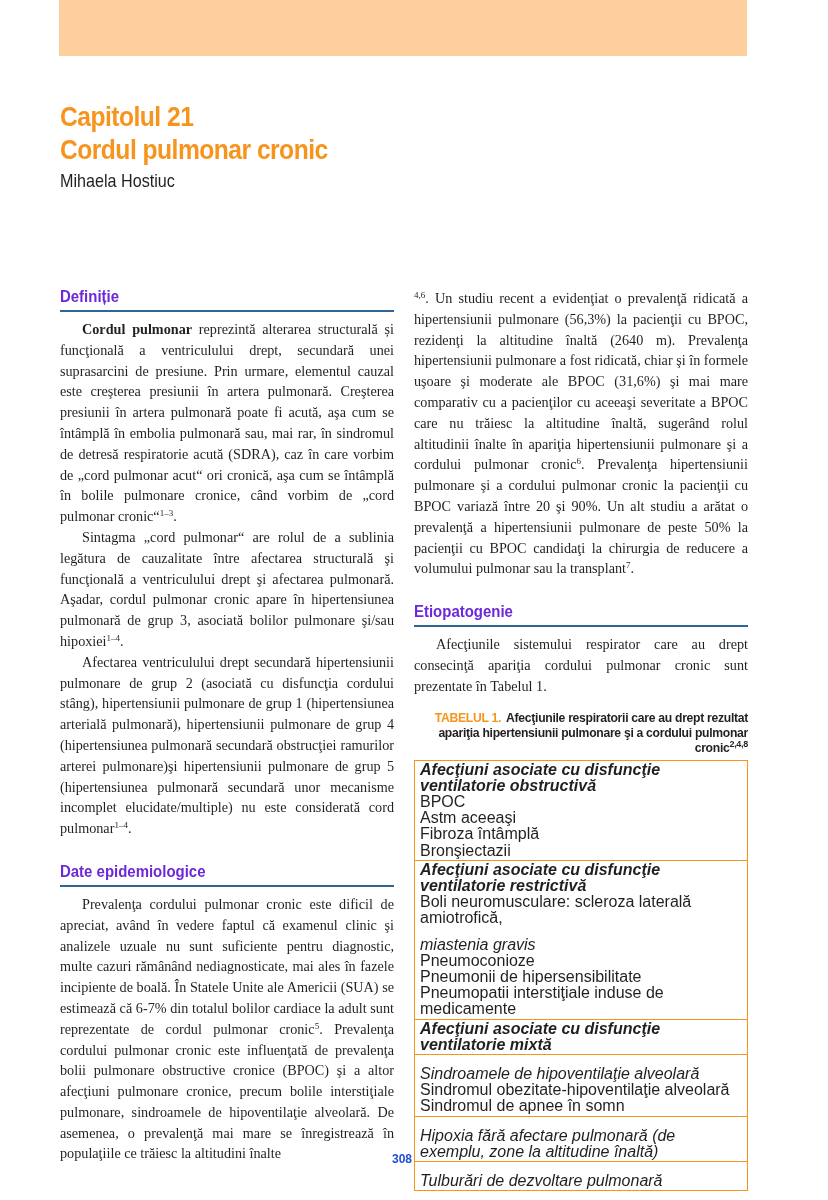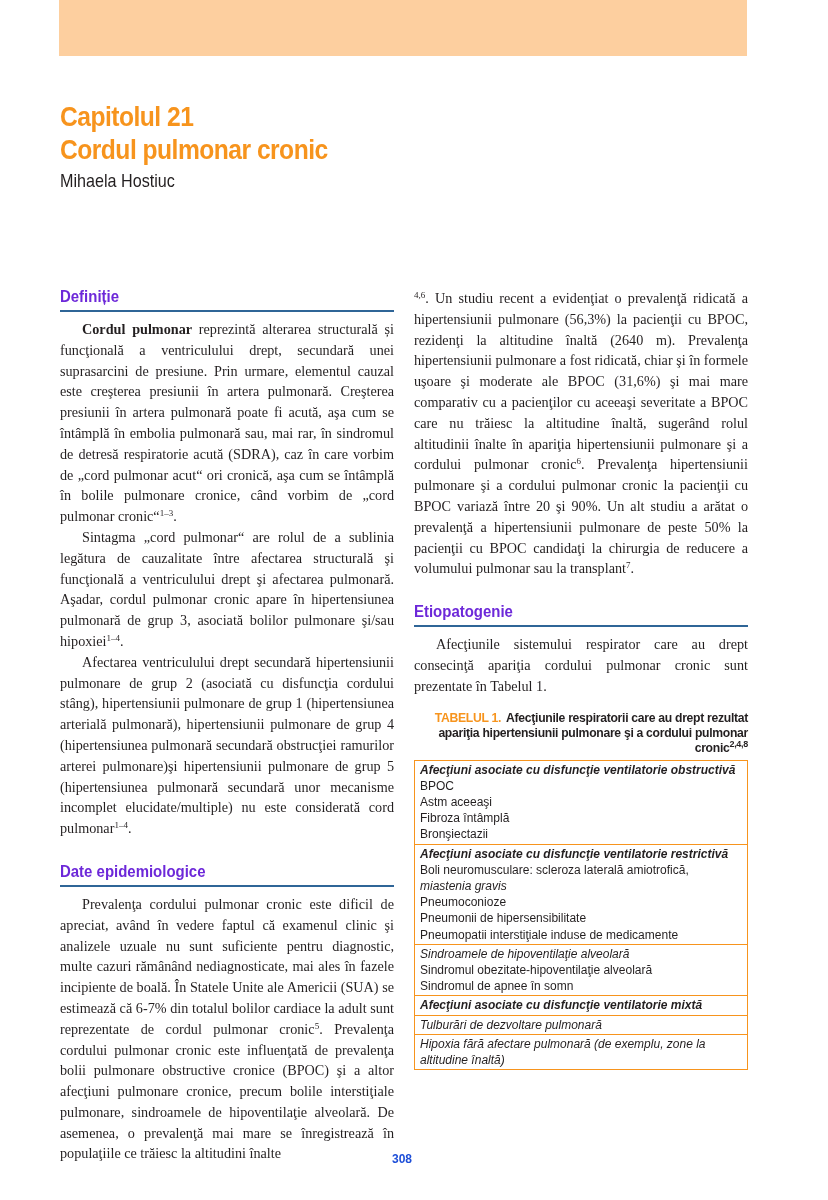--- a/index.html
+++ b/index.html
@@ -15,25 +15,25 @@
 
   .sec-head { font-family: "Liberation Sans", sans-serif; font-weight: bold; color: #6d28d9; font-size: 17px; line-height: 22px; border-bottom: 2px solid #2f6597; padding-bottom: 2px; margin-bottom: 7px; transform-origin: left; }
   .sec-head span { display: inline-block; transform: scaleX(0.88); transform-origin: left; white-space: nowrap; }
   p { margin: 0; text-indent: 22px; }
   p.noindent { text-indent: 0; }
   sup { font-size: 9px; line-height: 0; vertical-align: 5px; }
   .gap { height: 22px; }
 
   .tbl-caption { font-family: "Liberation Sans", sans-serif; font-weight: bold; font-size: 12.2px; line-height: 15px; color: #231f20; margin-top: 14px; margin-bottom: 4px; text-align: right; letter-spacing: -0.3px; }
   .tbl-caption .lbl { color: #f7941d; margin-right: 5px; }
-  .tbl { border: 1.5px solid #f7941d; font-family: "Liberation Sans", sans-serif; font-size: 12px; line-height: 16.2px; text-align: left; }
+  .tbl { border: 1.5px solid #f7941d; font-family: "Liberation Sans", sans-serif; font-size: 16px; line-height: 16.2px; text-align: left; }
   .tbl-group { border-top: 1.5px solid #f7941d; padding: 1px 5px 1px 5px; }
   .tbl-group:first-child { border-top: none; }
   .tbl-group .g-head { font-weight: bold; font-style: italic; }
-  .tbl-group .it { font-style: italic; }
+  .tbl-group .it { font-style: italic; margin-top: 10px; }
   .page-num { position: absolute; left: 392px; top: 1152px; font-family: "Liberation Sans", sans-serif; font-weight: bold; font-size: 12px; color: #1d4ed8; }
 </style>
 </head>
 <body>
 
 <div class="top-band"></div>
 
 <div class="chapter">
   <div class="chapter-num">Capitolul 21</div>
   <div class="chapter-title">Cordul pulmonar cronic</div>
@@ -69,29 +69,29 @@
       </div>
       <div class="tbl-group">
         <div class="g-head">Afecţiuni asociate cu disfuncţie ventilatorie restrictivă</div>
         <div>Boli neuromusculare: scleroza laterală amiotrofică,</div>
         <div class="it">miastenia gravis</div>
         <div>Pneumoconioze</div>
         <div>Pneumonii de hipersensibilitate</div>
         <div>Pneumopatii interstiţiale induse de medicamente</div>
       </div>
       <div class="tbl-group">
+        <div class="g-head">Afecţiuni asociate cu disfuncţie ventilatorie mixtă</div>
+      </div>
+      <div class="tbl-group">
         <div class="it">Sindroamele de hipoventilaţie alveolară</div>
         <div>Sindromul obezitate-hipoventilaţie alveolară</div>
         <div>Sindromul de apnee în somn</div>
       </div>
       <div class="tbl-group">
-        <div class="g-head">Afecţiuni asociate cu disfuncţie ventilatorie mixtă</div>
+        <div class="it">Hipoxia fără afectare pulmonară (de exemplu, zone la altitudine înaltă)</div>
       </div>
       <div class="tbl-group">
         <div class="it">Tulburări de dezvoltare pulmonară</div>
-      </div>
-      <div class="tbl-group">
-        <div class="it">Hipoxia fără afectare pulmonară (de exemplu, zone la altitudine înaltă)</div>
       </div>
     </div>
 </div>
 
 <div class="page-num">308</div>
 
 </body></html>

